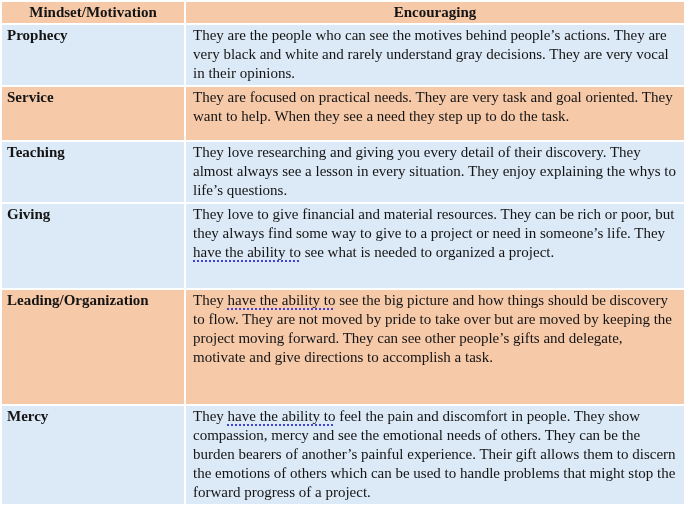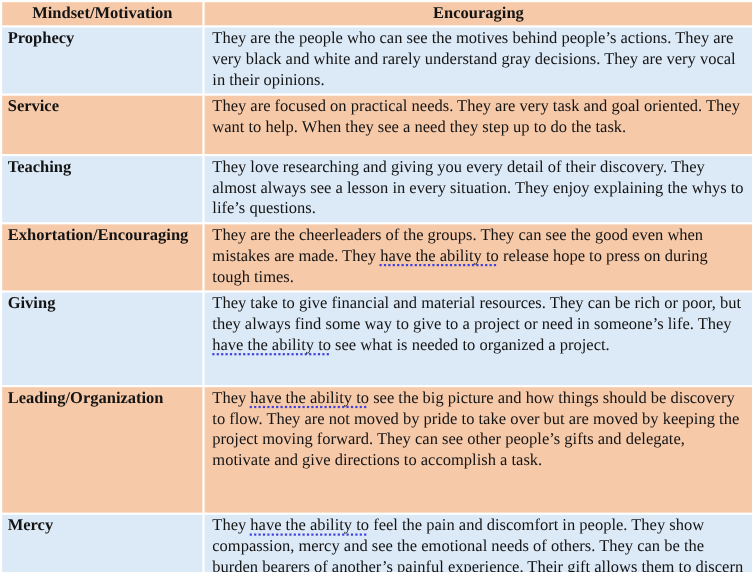--- a/index.html
+++ b/index.html
@@ -74,27 +74,23 @@
           <td class="desc"><span>They are the people who can see the motives behind people’s actions. They are very black and white and rarely understand gray decisions. They are very vocal in their opinions.</span></td>
         </tr>
         <tr class="salmon" style="height: 55px;">
           <td class="mindset">Service</td>
           <td class="desc"><span>They are focused on practical needs. They are very task and goal oriented. They want to help. When they see a need they step up to do the task.</span></td>
         </tr>
         <tr class="blue" style="height: 55px;">
           <td class="mindset">Teaching</td>
           <td class="desc"><span>They love researching and giving you every detail of their discovery. They almost always see a lesson in every situation. They enjoy explaining the whys to life’s questions.</span></td>
         </tr>
-        <tr class="salmon" style="height: 55px;">
-          <td class="mindset">Exhortation/Encouraging</td>
-          <td class="desc"><span>They are the cheerleaders of the groups. They can see the good even when mistakes are made. They </span><span class="grammar">have the ability to</span><span> release hope to press on during tough times.</span></td>
-        </tr>
         <tr class="blue" style="height: 86px;">
           <td class="mindset">Giving</td>
-          <td class="desc"><span>They take to give financial and material resources. They can be rich or poor, but they always find some way to give to a project or need in someone’s life. They </span><span class="grammar">have the ability to</span><span> see what is needed to organized a project.</span></td>
+          <td class="desc"><span>They love to give financial and material resources. They can be rich or poor, but they always find some way to give to a project or need in someone’s life. They </span><span class="grammar">have the ability to</span><span> see what is needed to organized a project.</span></td>
         </tr>
         <tr class="salmon" style="height: 116px;">
           <td class="mindset">Leading/Organization</td>
           <td class="desc"><span>They </span><span class="grammar">have the ability to</span><span> see the big picture and how things should be discovery to flow. They are not moved by pride to take over but are moved by keeping the project moving forward. They can see other people’s gifts and delegate, motivate and give directions to accomplish a task.</span></td>
         </tr>
         <tr class="blue" style="height: 90px;">
           <td class="mindset">Mercy</td>
           <td class="desc"><span>They </span><span class="grammar">have the ability to</span><span> feel the pain and discomfort in people. They show compassion, mercy and see the emotional needs of others. They can be the burden bearers of another’s painful experience. Their gift allows them to discern the emotions of others which can be used to handle problems that might stop the forward progress of a project.</span></td>
         </tr>
       </tbody>

